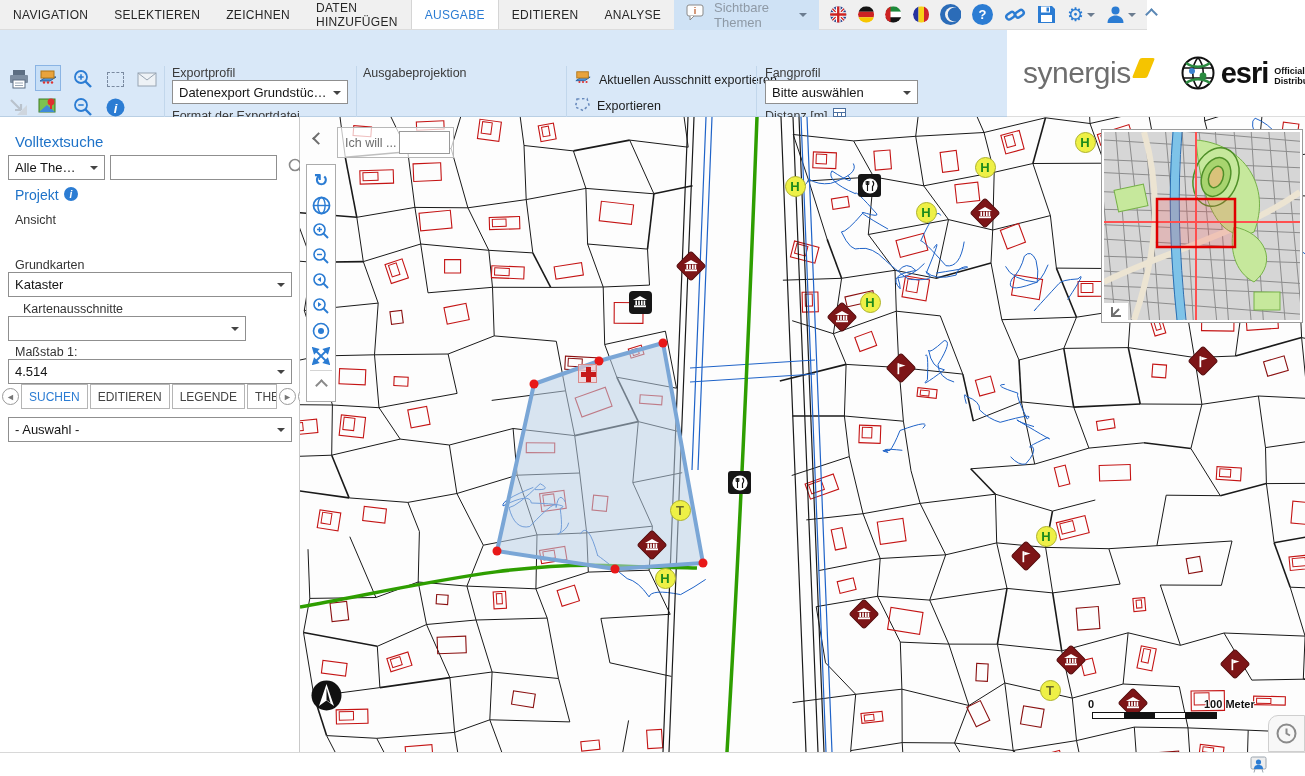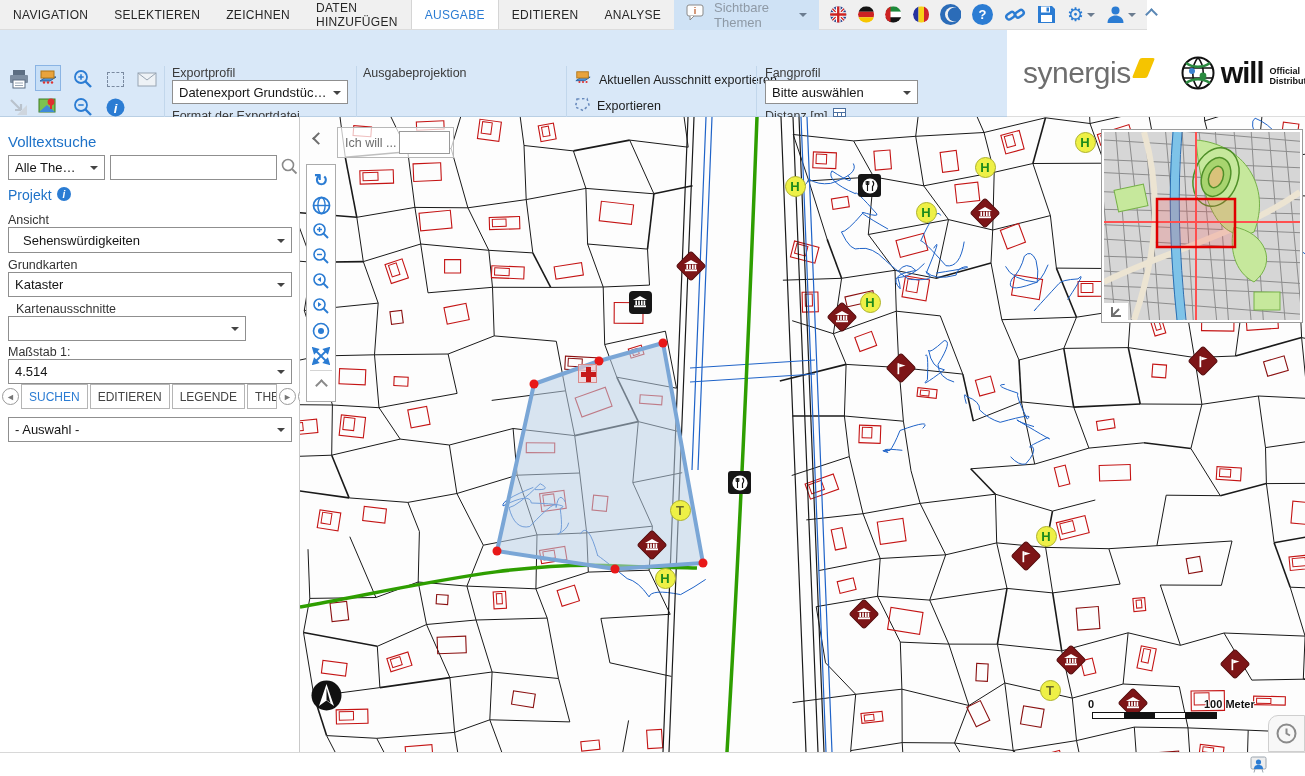--- a/index.html
+++ b/index.html
@@ -45,21 +45,21 @@
   .syn-logo { font-size:30px; color:#6e6e6e; letter-spacing:-.5px; display:flex; align-items:flex-start;}
   .syn-par { width:15px; height:20px; background:#f5c400; transform:skewX(-22deg);
              margin-left:5px; margin-top:2px; border-radius:2px;}
   .esri-logo { display:flex; align-items:center; gap:6px; }
   .esri-word { font-size:29px; font-weight:bold; color:#111; letter-spacing:-1px;}
   .esri-sub { font-size:9px; font-weight:bold; color:#111; line-height:10px; padding-top:6px;}
 
   
   #sidebar { position:absolute; left:0; top:117px; width:300px; height:635px;
              background:#fff; border-right:1px solid #c9c9c9; }
-  .sb-abs { position:absolute; }
+  .sb-abs { position:absolute;margin-left:7px; }
   .sb-h1 { font-size:15px; color:#1e72c8; }
   .sb-label { font-size:12.5px; color:#333; }
   #tabrow { position:absolute; left:0; top:266px; width:300px; height:27px;
             display:flex; align-items:center; gap:2px; padding:0 2px;}
   .tab { height:25px; display:flex; align-items:center; padding:0 7px; font-size:12px;
          color:#444; border:1px solid #b5b5b5; background:#fff; cursor:pointer; white-space:nowrap; overflow:hidden;}
   .tab.active { color:#2b7cd3; }
   .roundbtn { width:17px; height:17px; border-radius:50%; border:1px solid #9a9a9a; color:#777;
               font-size:9px; display:flex; align-items:center; justify-content:center; background:#fff;
               cursor:pointer; flex:none;}
@@ -389,21 +389,21 @@
         <span class="syn-par"></span>
     </div>
     <div class="esri-logo">
       <svg width="34" height="34" viewBox="0 0 34 34">
           <circle cx="17" cy="17" r="15.5" fill="#fff" stroke="#111" stroke-width="2"></circle>
           <path d="M17,1.5 C10,10 10,24 17,32.5 M17,1.5 C24,10 24,24 17,32.5 M2,12 H32 M2,22 H32" stroke="#111" stroke-width="1.6" fill="none"></path>
           <path d="M5,7 C12,12 22,12 29,7 M5,27 C12,22 22,22 29,27" stroke="#2a8a3f" stroke-width="2.6" fill="none"></path>
           <circle cx="11" cy="15" r="3" fill="#3b82d0"></circle>
           <circle cx="22" cy="20" r="3.4" fill="#2a8a3f"></circle>
         </svg>
-      <span class="esri-word">will</span>
+      <span class="esri-word">esri</span>
       <span class="esri-sub"><span>Official</span><br><span>Distributor</span></span>
     </div>
   </div>
 
   <div id="sidebar">
     <div class="sb-abs sb-h1" style="left:8px;top:16px;">Volltextsuche</div>
     <div class="sel" style="left:8px;top:38px;width:97px;height:25px;">
       <span class="txt">Alle Themen</span>
         <span class="car"></span>
     </div>
@@ -417,24 +417,20 @@
 
     <div class="sb-abs" style="left:8px;top:70px;font-size:14px;color:#1e72c8;display:flex;align-items:flex-start;gap:5px;">
       <span>Projekt</span>
       <svg width="14" height="14" viewBox="0 0 14 14">
           <circle cx="7" cy="7" r="7" fill="#2b7cd3"></circle>
           <text x="7" y="11" font-size="10" font-weight="bold" font-style="italic" fill="#fff" text-anchor="middle">i</text>
         </svg>
     </div>
 
     <div class="sb-abs sb-label" style="left:8px;top:96px;">Ansicht</div>
-    <div class="sel" style="left:8px;top:110px;width:284px;height:26px;padding-left:14px;">
-      <span class="txt">Sehenswürdigkeiten</span>
-        <span class="car"></span>
-    </div>
 
     <div class="sb-abs sb-label" style="left:8px;top:141px;">Grundkarten</div>
     <div class="sel" style="left:8px;top:155px;width:284px;height:25px;">
       <span class="txt">Kataster</span>
         <span class="car"></span>
     </div>
 
     <div class="sb-abs sb-label" style="left:16px;top:185px;">Kartenausschnitte</div>
     <div class="sel" style="left:8px;top:199px;width:238px;height:25px;">
       <span class="txt"></span>

